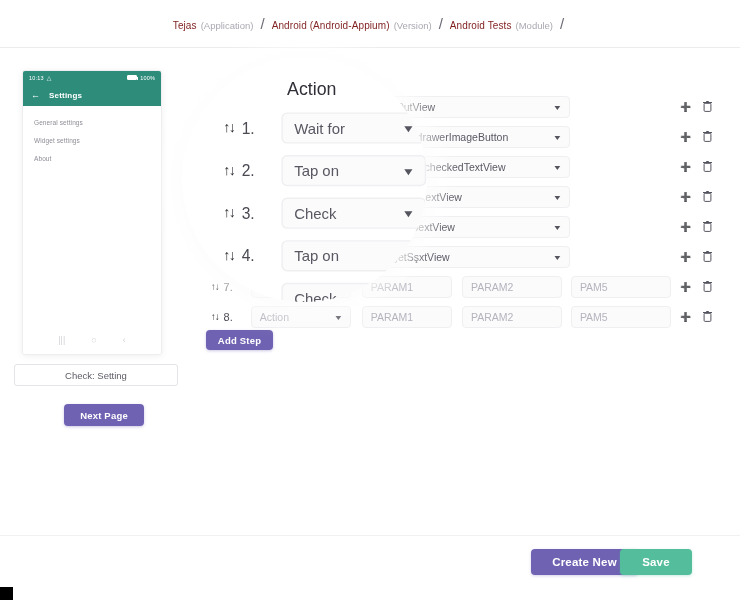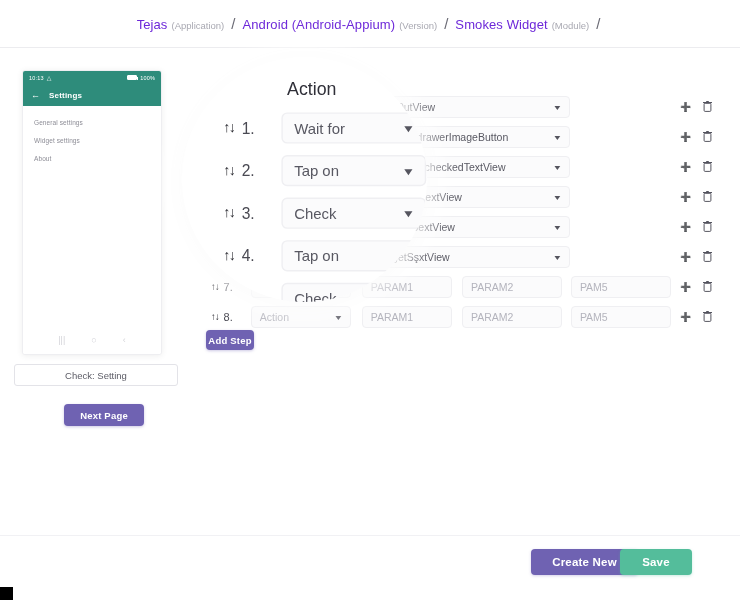--- a/index.html
+++ b/index.html
@@ -17,21 +17,21 @@
   .corner-notch.bl { bottom:0; left:0; }
 
   
   .breadcrumb {
     position:absolute; top:0; left:0; width:740px; height:48px;
     display:flex; align-items:center; justify-content:center;
     border-bottom:1px solid #ececef;
     background:#fff;
   }
   .crumb-row { display:flex; align-items:baseline; gap:4px; white-space:nowrap; }
-  .crumb-main { font-size:13px; color:#6d28d9; font-weight:500; letter-spacing:.1px; }
+  .crumb-main { font-size:10px; color:#7f1d1d; font-weight:500; letter-spacing:.1px; }
   .crumb-sub  { font-size:9.5px; color:#a9a9b2; }
   .crumb-sep  { font-size:15px; color:#6a6a74; margin:0 3px; }
 
   
   .phone {
     position:absolute; left:22px; top:70px;
     width:140px; height:285px;
     background:#fdfdfd;
     border:1px solid #eeeef1;
     border-radius:3px;
@@ -79,21 +79,21 @@
     color:#fff; font-weight:600; letter-spacing:.2px;
     display:flex; align-items:center; justify-content:center;
   }
   .btn-next {
     position:absolute; left:64px; top:404px;
     width:80px; height:22px; background:#6f62b2; font-size:9.5px;
     box-shadow:0 1px 3px rgba(111,98,178,.35);
   }
   .btn-addstep {
     position:absolute; left:206px; top:330px;
-    width:48px; height:20px; background:#6f62b2; font-size:9.5px;
+    width:67px; height:20px; background:#6f62b2; font-size:9.5px;
     box-shadow:0 1px 3px rgba(111,98,178,.35);
   }
   .btn-createnew {
     position:absolute; left:531px; top:549px;
     width:107px; height:26px; background:#6f62b2; font-size:11.5px;
     box-shadow:0 1px 3px rgba(111,98,178,.3);
   }
   .btn-save {
     position:absolute; left:610px; top:549px;
     width:72px; height:26px; background:#54bd9b; font-size:11.5px;
@@ -164,21 +164,21 @@
   <div class="corner-notch bl"></div>
 
   <div class="breadcrumb">
     <div class="crumb-row">
       <span class="crumb-main">Tejas</span>
       <span class="crumb-sub">(Application)</span>
       <span class="crumb-sep">/</span>
       <span class="crumb-main">Android (Android-Appium)</span>
       <span class="crumb-sub">(Version)</span>
       <span class="crumb-sep">/</span>
-      <span class="crumb-main">Smokes Widget</span>
+      <span class="crumb-main">Android Tests</span>
       <span class="crumb-sub">(Module)</span>
       <span class="crumb-sep">/</span>
     </div>
   </div>
 
   <div class="phone">
     <div class="phone-status">
       <div class="left">
         <span class="status-text">10:13</span>
         <span class="wifi-glyph">△</span>

